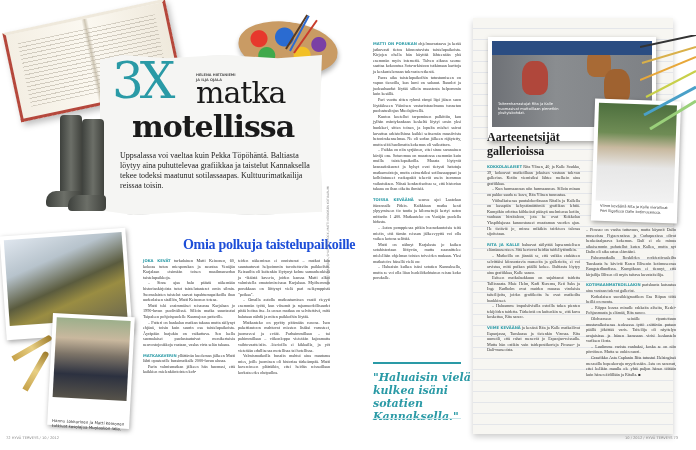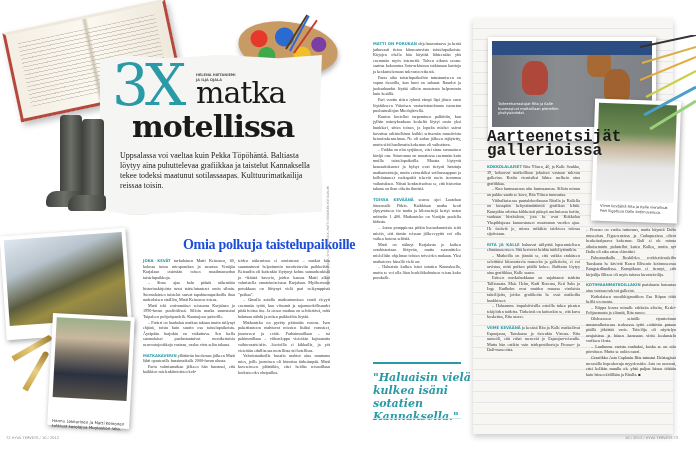--- a/index.html
+++ b/index.html
@@ -4,21 +4,21 @@
 <style>
   html,body{margin:0;padding:0;}
   body{width:696px;height:450px;background:#ffffff;position:relative;overflow:hidden;font-family:"DejaVu Serif",serif;color:#222;}
   .abs{position:absolute;}
   
   .book{left:10px;top:15px;width:160px;height:85px;transform:rotate(-12deg);background:linear-gradient(90deg,#f4efe4 0%,#fbf8f0 48%,#cfc7b5 50%,#fbf8f0 52%,#efe9dc 100%);border:3px solid #b5483c;border-top-color:#efe9dc;box-shadow:2px 4px 6px rgba(0,0,0,.25);}
   .book .lines{position:absolute;inset:10px;background:repeating-linear-gradient(180deg,#b9b2a4 0 1px,transparent 1px 4px);opacity:.6;}
   .palette{left:238px;top:22px;width:100px;height:52px;border-radius:50%;background:radial-gradient(circle at 20% 40%,#e7382c 0 8px,transparent 9px),radial-gradient(circle at 45% 30%,#2a6bd1 0 9px,transparent 10px),radial-gradient(circle at 65% 60%,#f2c026 0 8px,transparent 9px),radial-gradient(circle at 30% 70%,#40a94c 0 8px,transparent 9px),radial-gradient(circle at 80% 35%,#7a3fa5 0 7px,transparent 8px),#c99b64;transform:rotate(8deg);box-shadow:1px 3px 5px rgba(0,0,0,.3);}
   .brush{height:2px;background:#5a3b20;transform-origin:left center;}
   .paper{left:100px;top:55px;width:222px;height:160px;background:#f5f5f3;box-shadow:0 2px 5px rgba(0,0,0,.25);clip-path:polygon(0 3%,10% 0,30% 2%,55% 0,80% 2%,100% 0,99% 40%,100% 98%,70% 100%,40% 98%,15% 100%,0 97%);}
-  .big3x{left:112px;top:56px;font-size:58px;color:#2a9aa6;font-family:"DejaVu Serif",serif;letter-spacing:-4px;line-height:1;}
+  .big3x{left:112px;top:56px;font-size:50px;color:#2a9aa6;font-family:"DejaVu Serif",serif;letter-spacing:-4px;line-height:1;}
   .byline{left:196px;top:73px;font-size:3.5px;color:#555;font-family:"DejaVu Sans",sans-serif;font-weight:bold;line-height:5px;}
   .title1{left:196px;top:78px;font-size:30px;font-weight:normal;color:#1a1a1a;line-height:1;letter-spacing:-1px;}
   .title2{left:132px;top:112px;font-size:30px;font-weight:bold;color:#1a1a1a;line-height:1;letter-spacing:-1px;}
   .lead{left:120px;top:151px;width:190px;text-align:left;font-size:8px;line-height:10px;color:#222;font-family:"Liberation Serif",serif;}
   .boots{left:38px;top:115px;width:70px;height:100px;}
   .boot{position:absolute;background:linear-gradient(90deg,#3e413d,#6c6f68 50%,#40423d);border-radius:4px 4px 2px 2px;}
   .photo{background:#fff;padding:4px 4px 14px 4px;box-shadow:1px 2px 5px rgba(0,0,0,.35);}
   .photo .img{width:100%;height:100%;}
   .p1{left:3px;top:232px;width:118px;height:86px;transform:rotate(-4deg);}
   .p1 .img{background:linear-gradient(160deg,#dfe6ee 0%,#b7c3cc 30%,#5a5b3e 55%,#9a8d42 70%,#6e6a4f 100%);}
@@ -40,21 +40,21 @@
   
   .notebook{left:473px;top:18px;width:200px;height:416px;background:#f7f6f2;box-shadow:0 3px 6px rgba(0,0,0,.2);background-image:repeating-linear-gradient(180deg,transparent 0 10px,#e4e6ea 10px 11px);}
   .photo-shoes{left:488px;top:37px;width:160px;height:86px;}
   .photo-shoes .img{background:linear-gradient(90deg,#6e7176 0%,#8a8d90 40%,#7e8185 100%);position:relative;}
   .shoe{position:absolute;border-radius:40% 40% 30% 30%;}
   .shoecap{left:498px;top:102px;width:70px;font-size:3.6px;line-height:4.6px;color:#fff;font-family:"DejaVu Sans",sans-serif;}
   .photo-couple{left:593px;top:100px;width:78px;height:98px;transform:rotate(2deg);padding-bottom:20px;}
   .photo-couple .img{background:linear-gradient(180deg,#4d6f3e 0%,#6f8c55 30%,#c8b99f 45%,#e7e7e7 65%,#f2f2f2 100%);}
   .couplecap{left:600px;top:205px;width:70px;font-size:3.6px;line-height:4.6px;color:#333;transform:rotate(2deg);font-family:"DejaVu Sans",sans-serif;}
   .brushes{left:640px;top:35px;width:56px;height:95px;}
-  .h3{left:487px;top:130px;font-size:16px;font-weight:bold;color:#1a1a1a;line-height:14px;font-family:Liberation Mono, monospace;}
+  .h3{left:487px;top:130px;font-size:12px;font-weight:bold;color:#1a1a1a;line-height:14px;font-family:Liberation Serif, serif;}
 </style>
 </head>
 <body>
 
 <div class="abs book">
     <div class="lines"></div>
   </div>
 <div class="abs palette"></div>
 <div class="abs brush" style="left:286px;top:48px;width:40px;transform:rotate(-58deg);"></div>
 <div class="abs brush" style="left:290px;top:50px;width:40px;transform:rotate(-62deg);background:#2d6bd1;"></div>

